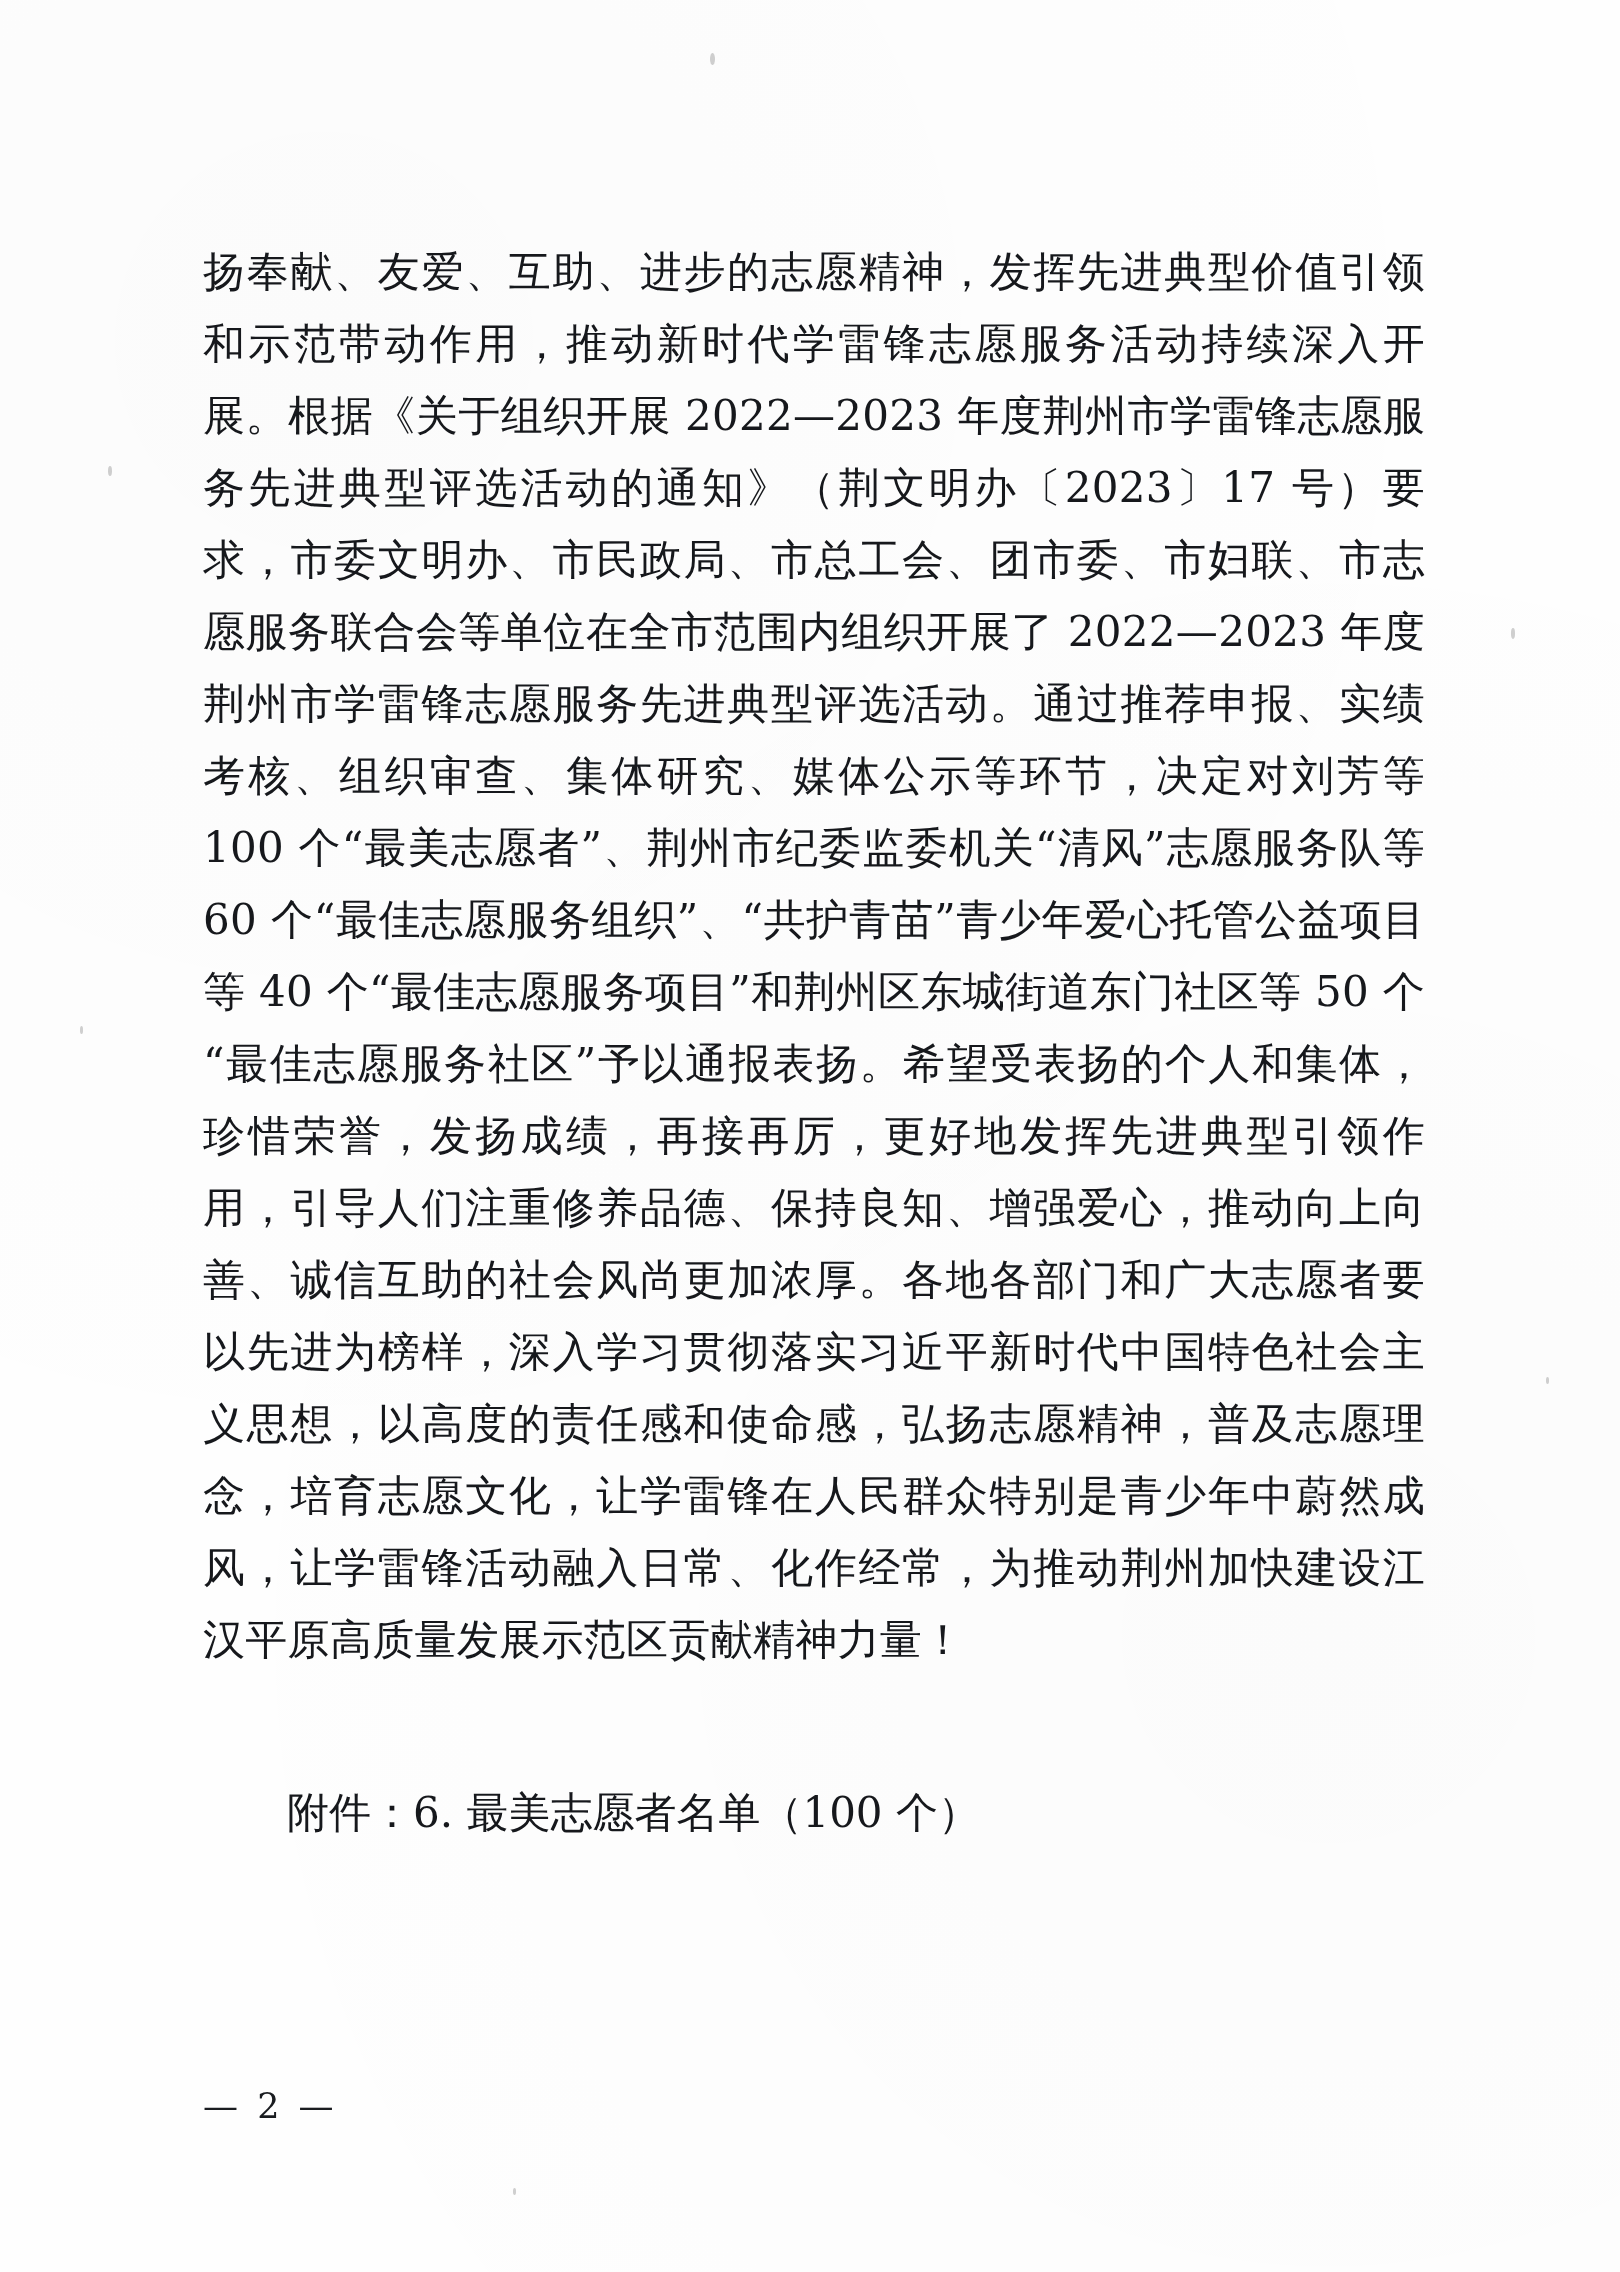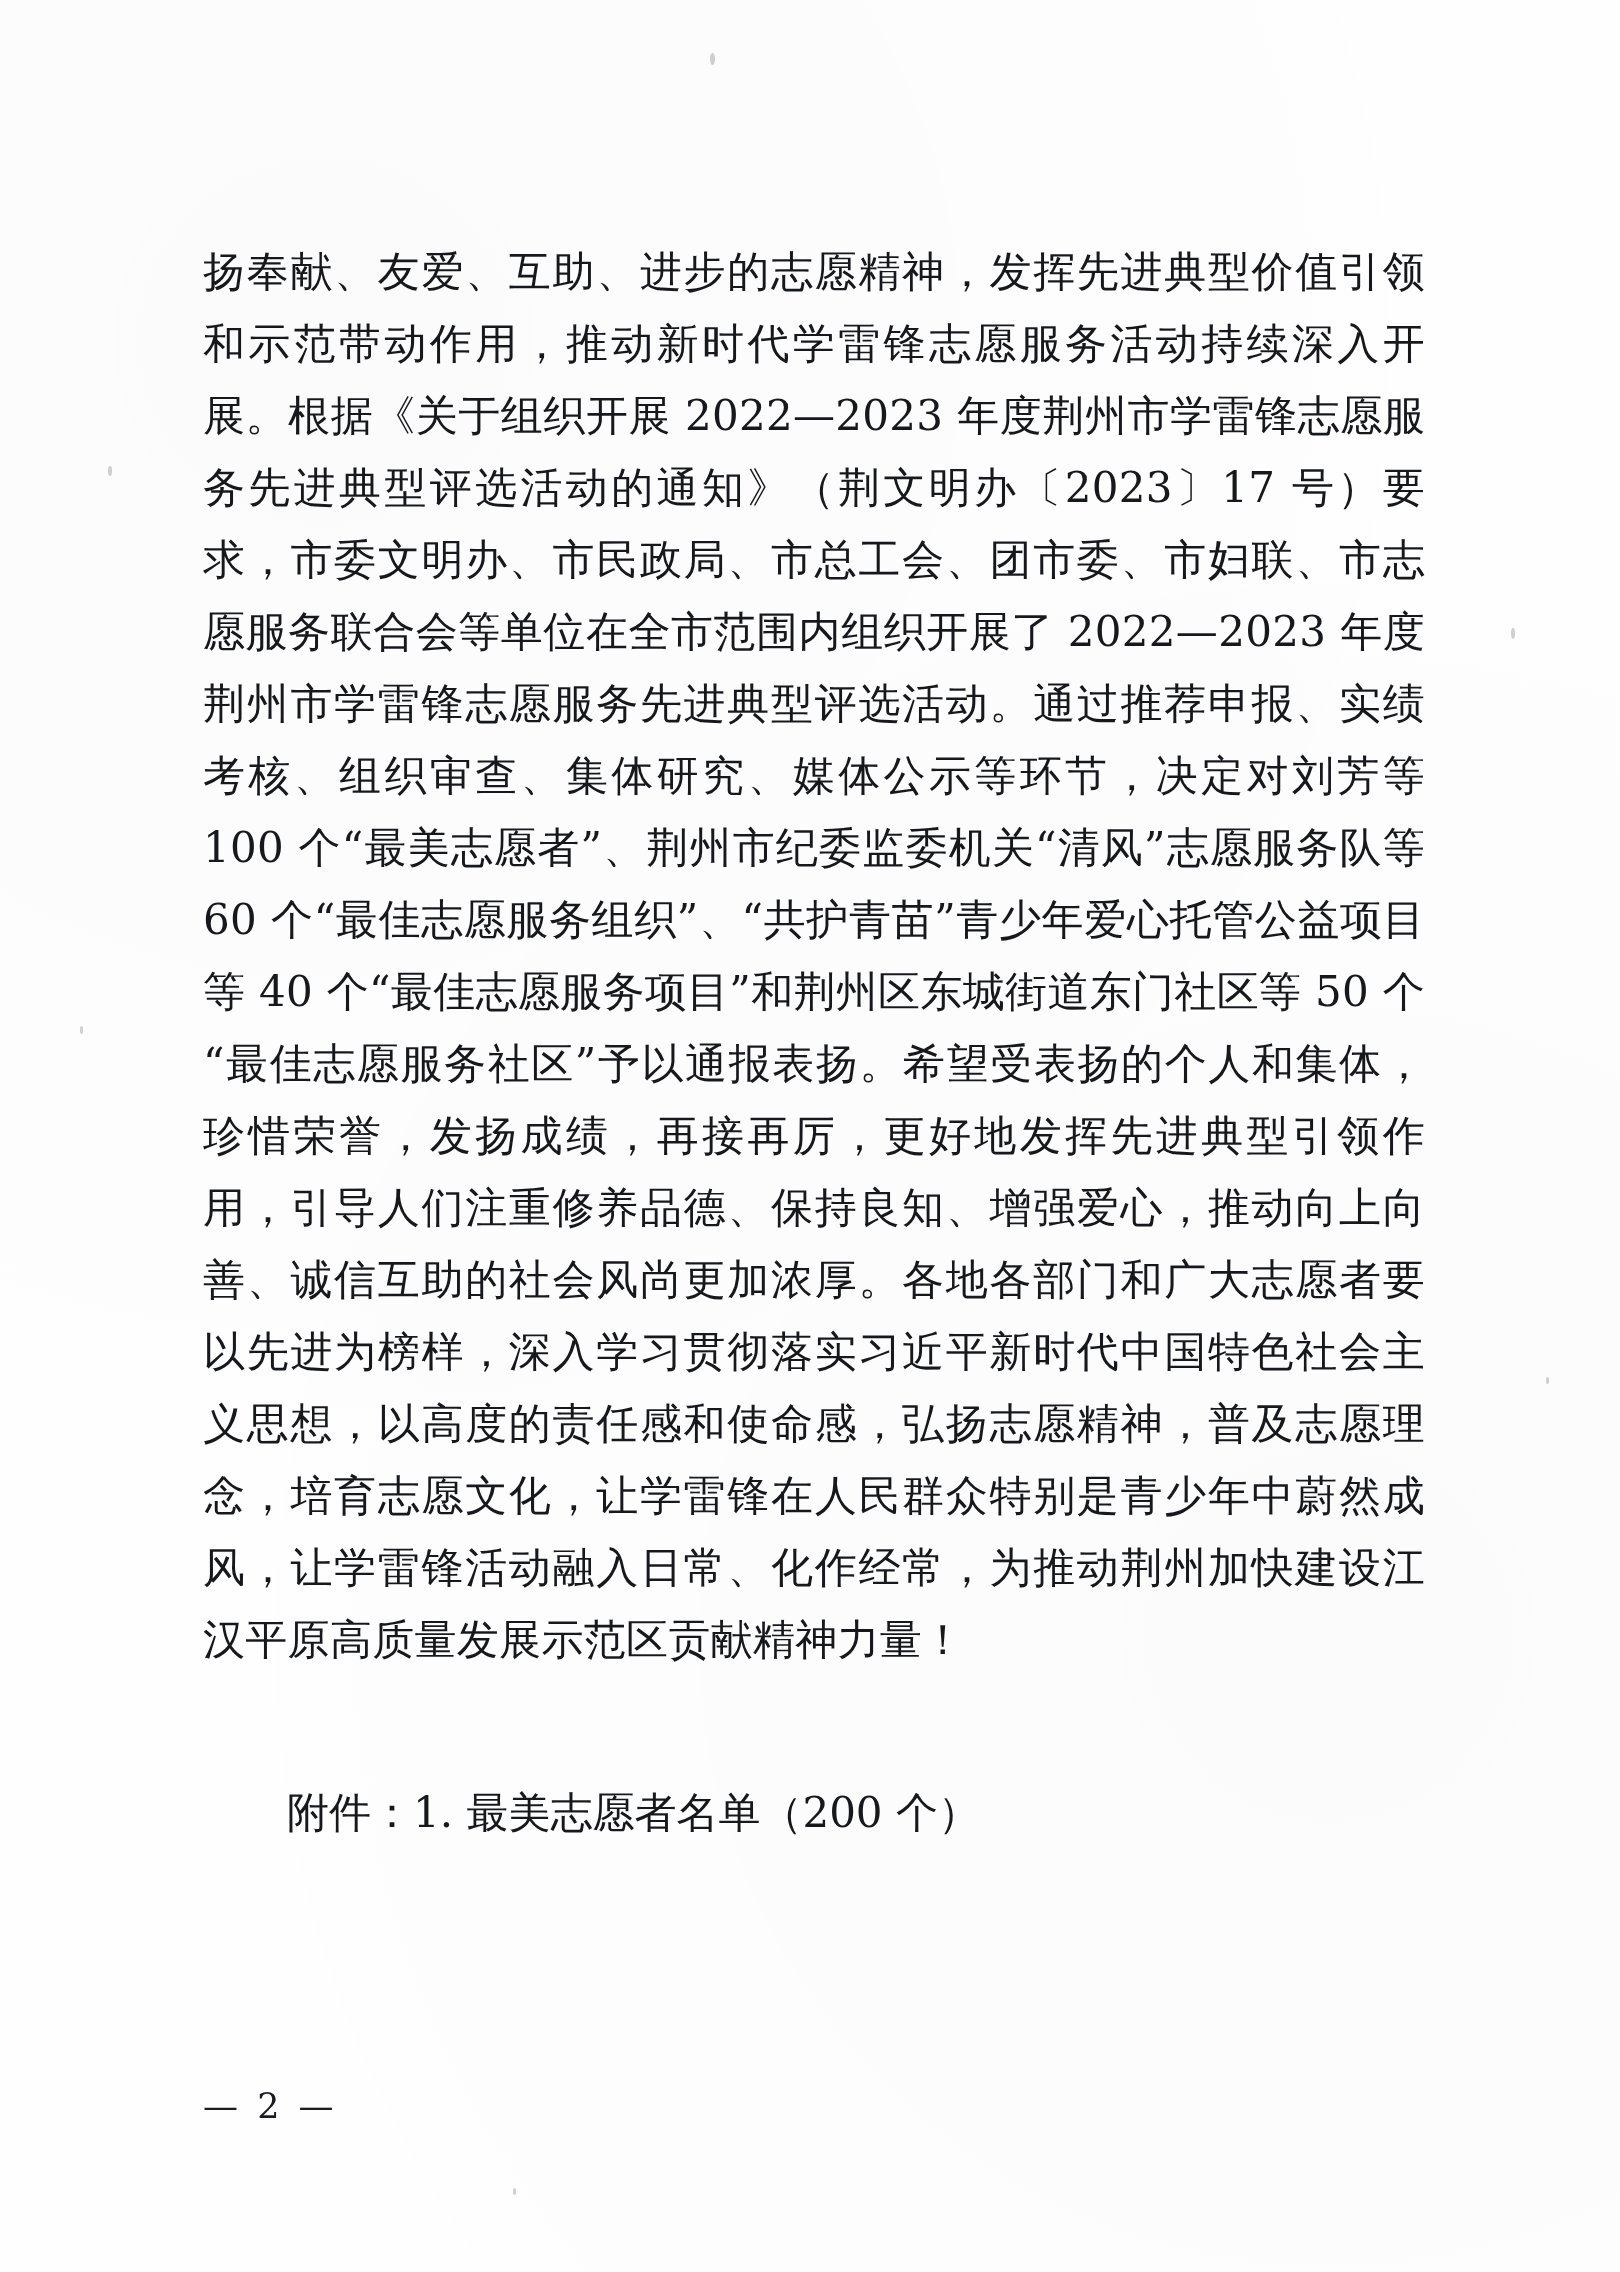--- a/index.html
+++ b/index.html
@@ -84,19 +84,19 @@
   <span class="speck" style="left:1511px; top:628px; width:4px; height:10.8px;"></span>
   <span class="speck" style="left:80px; top:1026px; width:3.4px; height:8px;"></span>
   <span class="speck" style="left:1546px; top:1377px; width:3.4px; height:7.4px;"></span>
   <span class="speck" style="left:513px; top:2188px; width:3.4px; height:6.8px;"></span>
 
   <div class="content">
     <div class="body-text">
       <p>扬奉献、友爱、互助、进步的志愿精神，发挥先进典型价值引领和示范带动作用，推动新时代学雷锋志愿服务活动持续深入开展。根据《关于组织开展 2022—2023 年度荆州市学雷锋志愿服务先进典型评选活动的通知》（荆文明办〔2023〕17 号）要求，市委文明办、市民政局、市总工会、团市委、市妇联、市志愿服务联合会等单位在全市范围内组织开展了 2022—2023 年度荆州市学雷锋志愿服务先进典型评选活动。通过推荐申报、实绩考核、组织审查、集体研究、媒体公示等环节，决定对刘芳等 100 个“最美志愿者”、荆州市纪委监委机关“清风”志愿服务队等 60 个“最佳志愿服务组织”、“共护青苗”青少年爱心托管公益项目等 40 个“最佳志愿服务项目”和荆州区东城街道东门社区等 50 个“最佳志愿服务社区”予以通报表扬。希望受表扬的个人和集体，珍惜荣誉，发扬成绩，再接再厉，更好地发挥先进典型引领作用，引导人们注重修养品德、保持良知、增强爱心，推动向上向善、诚信互助的社会风尚更加浓厚。各地各部门和广大志愿者要以先进为榜样，深入学习贯彻落实习近平新时代中国特色社会主义思想，以高度的责任感和使命感，弘扬志愿精神，普及志愿理念，培育志愿文化，让学雷锋在人民群众特别是青少年中蔚然成风，让学雷锋活动融入日常、化作经常，为推动荆州加快建设江汉平原高质量发展示范区贡献精神力量！</p>
     </div>
 
-    <div class="attachment">附件：1. 最美志愿者名单（200 个）</div>
+    <div class="attachment">附件：6. 最美志愿者名单（100 个）</div>
   </div>
 
   <div class="page-number">— 2 —</div>
 
 </div>
 
 
 </body></html>

